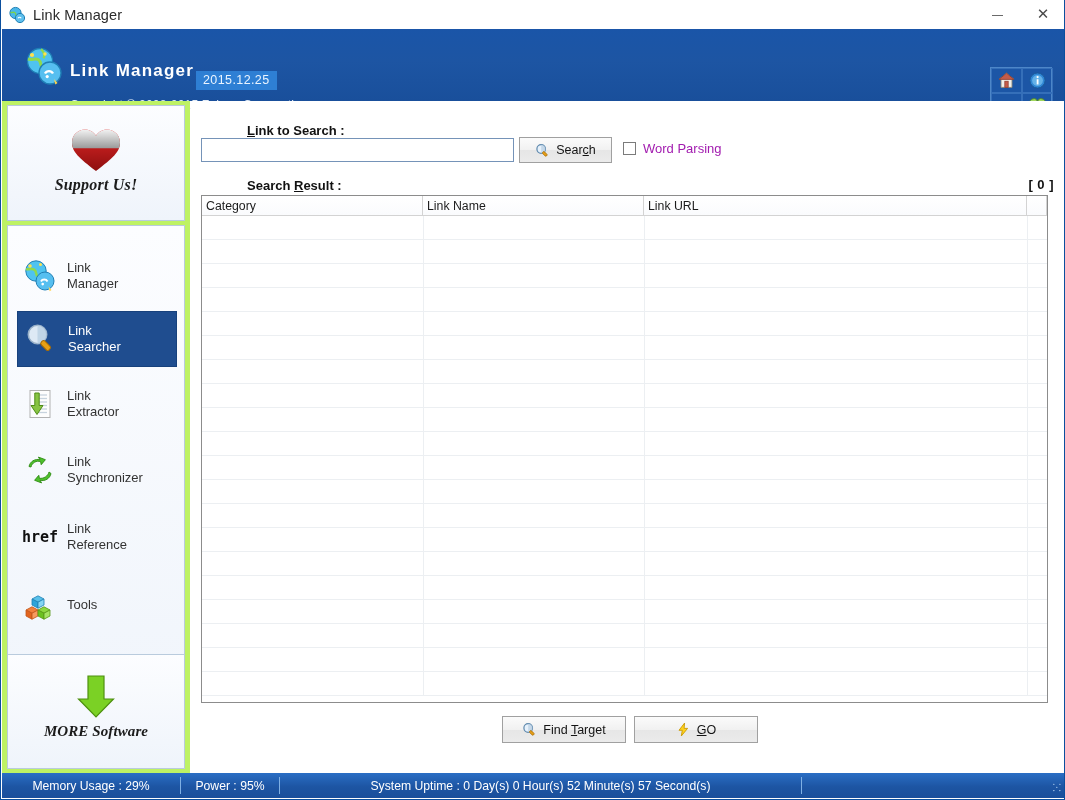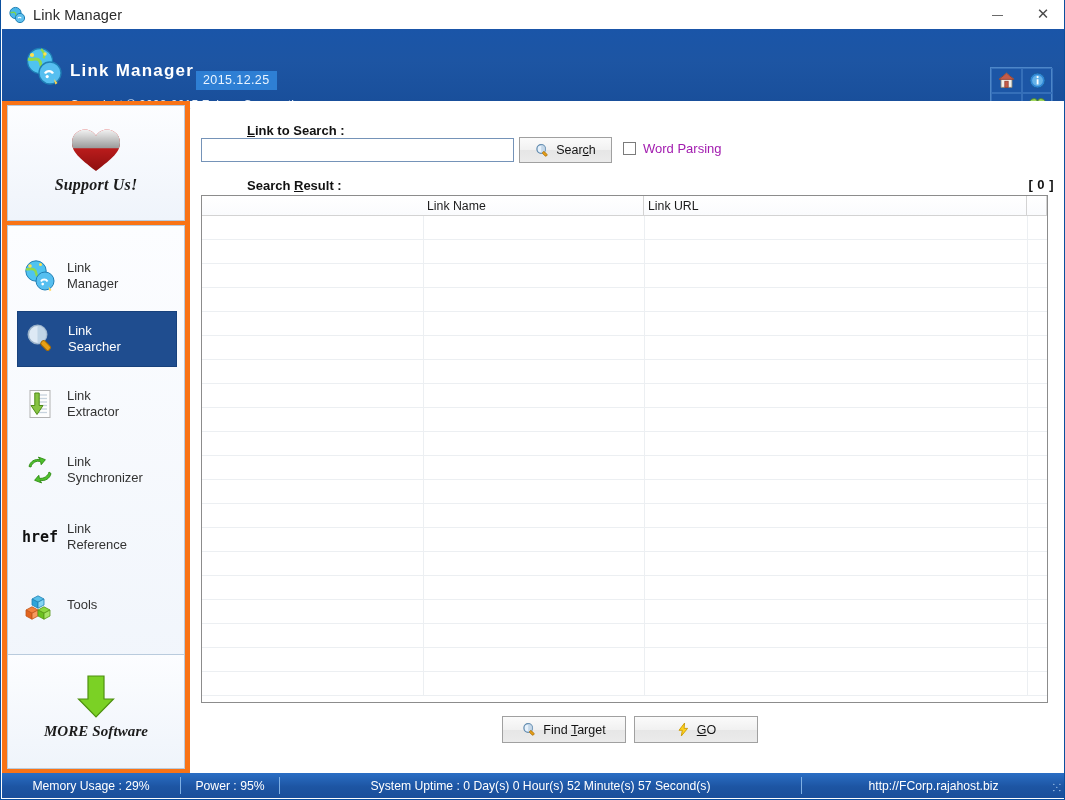--- a/index.html
+++ b/index.html
@@ -98,21 +98,21 @@
   }
   #headericons .hi {
     display: flex; align-items: center; justify-content: center;
     border: 1px solid #356fb9;
   }
 
   
   #sidebar {
     position: absolute; left: 1px; top: 101px;
     width: 188px; height: 672px;
-    background: #f97316;
+    background: #bef264;
   }
   .side-panel {
     position: absolute; left: 5px;
     width: 178px;
     background: linear-gradient(to bottom, #fcfdff 0%, #eff4fb 100%);
     border: 1px solid #b9cbdd;
   }
   #panel-support { top: 4px; height: 116px; }
   #panel-nav     { top: 124px; height: 525px; }
   #panel-more    { top: 553px; height: 115px; }
@@ -490,20 +490,21 @@
       <span class="box"></span>
       <span><span>Word </span><span class="u">P</span><span>arsing</span></span>
     </div>
 
     <div class="fld-label" style="left:10px; top:77px;"><span>Search </span><span class="u">R</span><span>esult :</span></div>
 
     <div id="result-count">[ 0 ]</div>
 
     <div id="grid">
       <div id="grid-head">
+          <div class="hcell" style="left: 0px; width: 221px;">Category</div>
           <div class="hcell" style="left: 221px; width: 221px;">Link Name</div>
           <div class="hcell" style="left: 442px; width: 383px;">Link URL</div>
           <div class="hcell" style="left: 825px; width: 20px;"></div>
         </div>
       <div id="grid-body">
           <div class="grow">
             <span class="vline" style="left: 221px;"></span>
             <span class="vline" style="left: 442px;"></span>
             <span class="vline" style="left: 825px;"></span>
           </div>
@@ -627,17 +628,16 @@
 
   </div>
 
   <div id="statusbar">
     <div class="seg" style="width:178px">Memory Usage : 29%</div>
     <div class="sep"></div>
     <div class="seg" style="width:98px">Power : 95%</div>
     <div class="sep"></div>
     <div class="seg" style="width:521px">System Uptime : 0 Day(s) 0 Hour(s) 52 Minute(s) 57 Second(s)</div>
     <div class="sep"></div>
-    <div class="seg" style="flex:1">http://FCorp.rajahost.biz</div>
     <span class="grip">⁙</span>
   </div>
 
 </div>
 
 </body></html>

